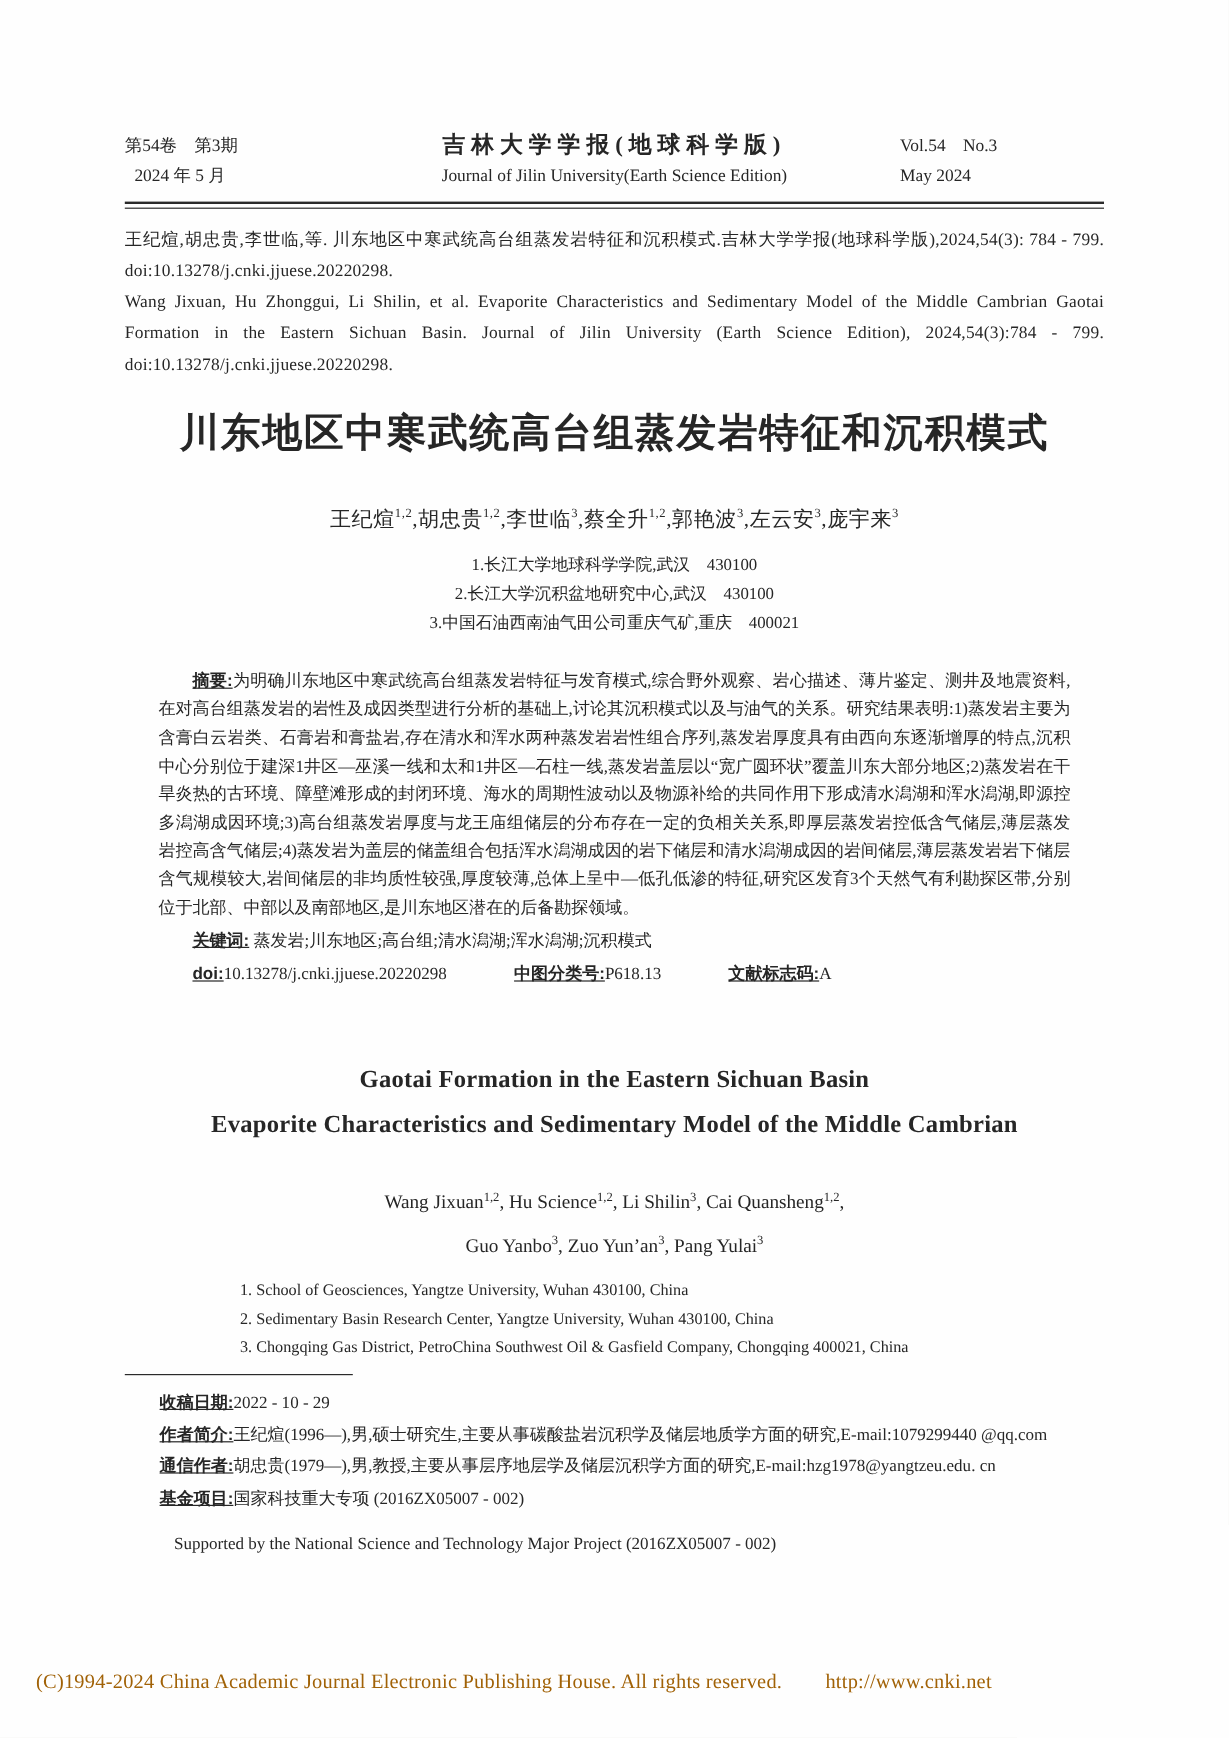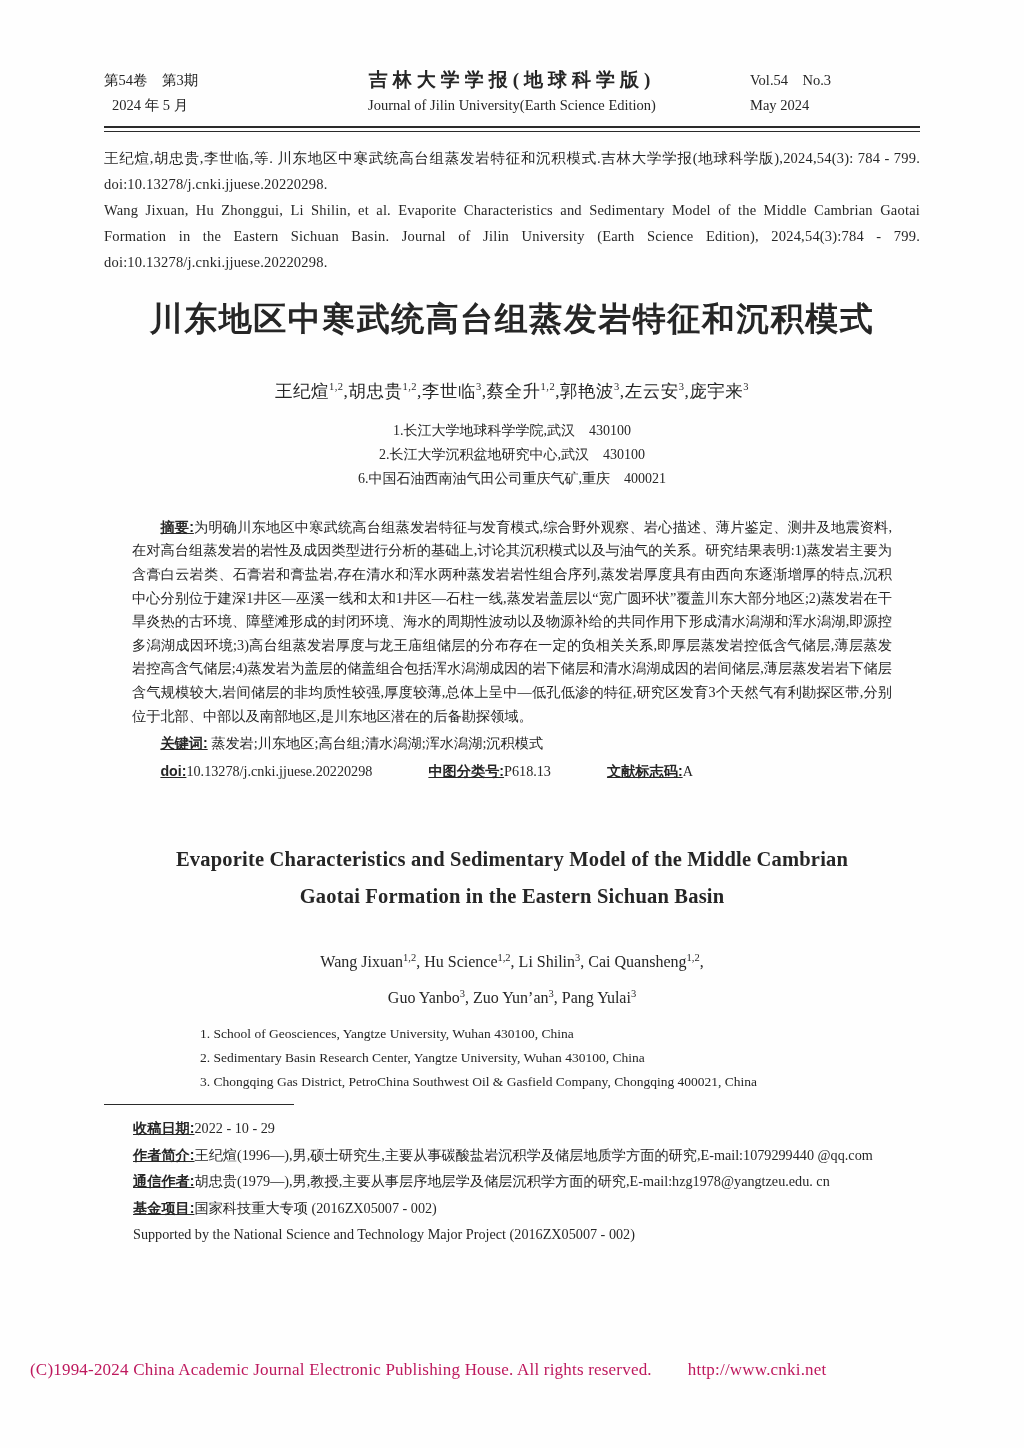--- a/index.html
+++ b/index.html
@@ -12,21 +12,21 @@
   .page {
     position: relative;
     width: 1024px; height: 1448px;
     background: #fefefe;
     overflow: hidden;
   }
   .content { margin: 0 104px; width: 816px; }
 
   
   .journal-header {
-    padding-top: 68px;
+    padding-top: 110px;
     display: flex; justify-content: space-between; align-items: flex-start;
   }
   .jh-side { font-size: 14.5px; line-height: 25px; }
   .jh-left { text-align: left; width: 170px; }
   .jh-left .l2 { padding-left: 8px; }
   .jh-right { text-align: left; width: 170px; }
   .jh-center { text-align: center; flex: 1; }
   .jh-title-cn { font-size: 19px; font-weight: 700; letter-spacing: 5px; line-height: 24px; }
   .jh-title-en { font-size: 14.5px; line-height: 26px; }
   .double-rule {
@@ -83,26 +83,26 @@
     font-size: 13.5px; line-height: 24px;
   }
 
   
   .footnote-rule {
     margin-top: 10px; width: 190px;
     border-top: 1.5px solid #2a2a2a;
   }
   .footnotes { margin: 10px 0 0 29px; font-size: 14.2px; line-height: 26.5px; }
   .fn-row { margin: 0; padding-left: 72px; text-indent: -72px; text-align: justify; }
-  .fn-en { margin: 0; }
+  .fn-en { margin: 12px; }
 
   
   .copyright {
-    position: absolute; left: 30px; top: 1360px;
-    color: #be185d; font-size: 17px; letter-spacing: 0.2px;
+    position: absolute; left: 30px; top: 1392px;
+    color: #a16207; font-size: 17px; letter-spacing: 0.2px;
     white-space: nowrap;
   }
   .cr-url { margin-left: 36px; }
 </style>
 </head>
 <body>
 
 <div class="page">
   <div class="content">
 
@@ -130,32 +130,32 @@
 
     <h1 class="title-cn">川东地区中寒武统高台组蒸发岩特征和沉积模式</h1>
 
     <div class="authors-cn">
       <span><span>王纪煊</span><sup>1,2</sup><span>,</span></span><span><span>胡忠贵</span><sup>1,2</sup><span>,</span></span><span><span>李世临</span><sup>3</sup><span>,</span></span><span><span>蔡全升</span><sup>1,2</sup><span>,</span></span><span><span>郭艳波</span><sup>3</sup><span>,</span></span><span><span>左云安</span><sup>3</sup><span>,</span></span><span><span>庞宇来</span><sup>3</sup><span></span></span>
     </div>
 
     <div class="affil-cn">
       <div>1.长江大学地球科学学院,武汉　430100</div>
       <div>2.长江大学沉积盆地研究中心,武汉　430100</div>
-      <div>6.中国石油西南油气田公司重庆气矿,重庆　400021</div>
+      <div>3.中国石油西南油气田公司重庆气矿,重庆　400021</div>
     </div>
 
     <div class="abstract-block">
       <p class="abstract"><span class="label">摘要:</span><span>为明确川东地区中寒武统高台组蒸发岩特征与发育模式,综合野外观察、岩心描述、薄片鉴定、测井及地震资料,在对高台组蒸发岩的岩性及成因类型进行分析的基础上,讨论其沉积模式以及与油气的关系。研究结果表明:1)蒸发岩主要为含膏白云岩类、石膏岩和膏盐岩,存在清水和浑水两种蒸发岩岩性组合序列,蒸发岩厚度具有由西向东逐渐增厚的特点,沉积中心分别位于建深1井区—巫溪一线和太和1井区—石柱一线,蒸发岩盖层以“宽广圆环状”覆盖川东大部分地区;2)蒸发岩在干旱炎热的古环境、障壁滩形成的封闭环境、海水的周期性波动以及物源补给的共同作用下形成清水潟湖和浑水潟湖,即源控多潟湖成因环境;3)高台组蒸发岩厚度与龙王庙组储层的分布存在一定的负相关关系,即厚层蒸发岩控低含气储层,薄层蒸发岩控高含气储层;4)蒸发岩为盖层的储盖组合包括浑水潟湖成因的岩下储层和清水潟湖成因的岩间储层,薄层蒸发岩岩下储层含气规模较大,岩间储层的非均质性较强,厚度较薄,总体上呈中—低孔低渗的特征,研究区发育3个天然气有利勘探区带,分别位于北部、中部以及南部地区,是川东地区潜在的后备勘探领域。</span></p>
       <p class="keywords"><span class="label">关键词:</span><span> 蒸发岩;川东地区;高台组;清水潟湖;浑水潟湖;沉积模式</span></p>
       <p class="meta-line"><span class="meta-item"><span class="label">doi:</span><span>10.13278/j.cnki.jjuese.20220298</span></span><span class="meta-item"><span class="label">中图分类号:</span><span>P618.13</span></span><span class="meta-item"><span class="label">文献标志码:</span><span>A</span></span></p>
     </div>
 
     <h2 class="title-en">
+      <div>Gaotai Formation in the Eastern Sichuan Basin</div>
       <div>Evaporite Characteristics and Sedimentary Model of the Middle Cambrian</div>
-      <div>Gaotai Formation in the Eastern Sichuan Basin</div>
     </h2>
 
     <div class="authors-en">
       <div><span><span>Wang Jixuan</span><sup>1,2</sup><span>, </span></span><span><span>Hu Science</span><sup>1,2</sup><span>, </span></span><span><span>Li Shilin</span><sup>3</sup><span>, </span></span><span><span>Cai Quansheng</span><sup>1,2</sup><span>,</span></span></div>
       <div><span><span>Guo Yanbo</span><sup>3</sup><span>, </span></span><span><span>Zuo Yun’an</span><sup>3</sup><span>, </span></span><span><span>Pang Yulai</span><sup>3</sup><span></span></span></div>
     </div>
 
     <div class="affil-en">
       <div>1. School of Geosciences, Yangtze University, Wuhan 430100, China</div>
       <div>2. Sedimentary Basin Research Center, Yangtze University, Wuhan 430100, China</div>

